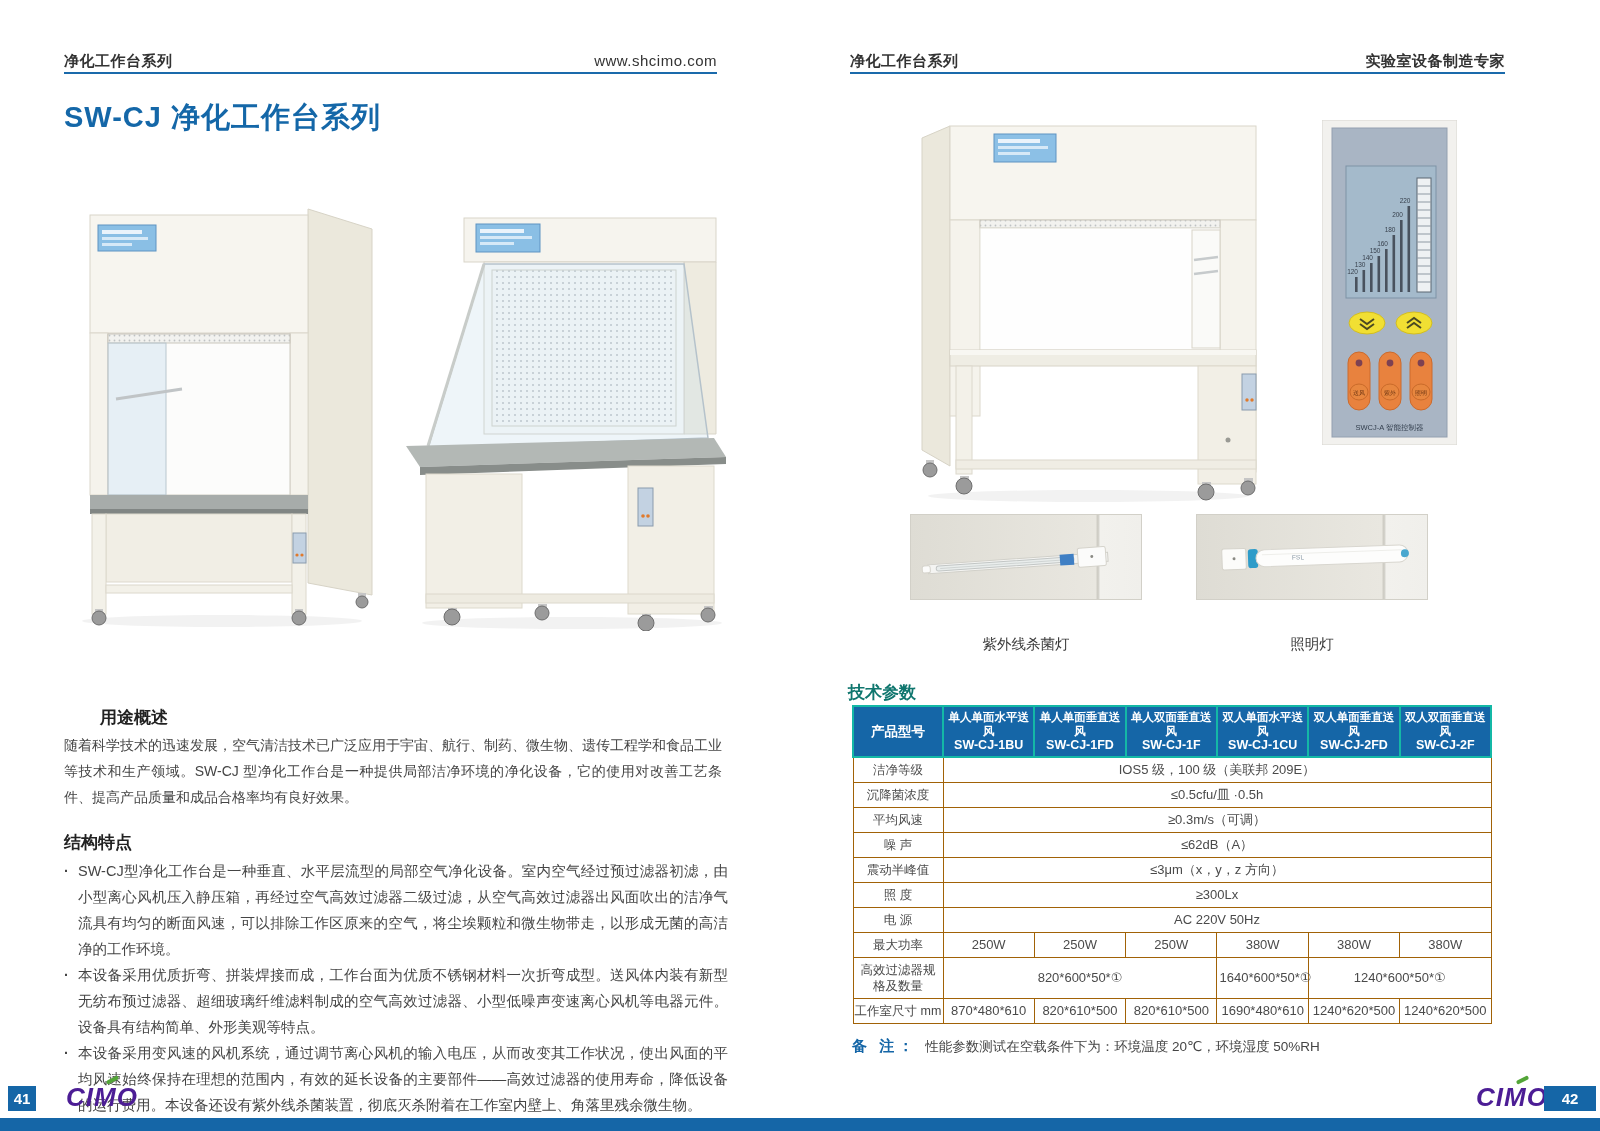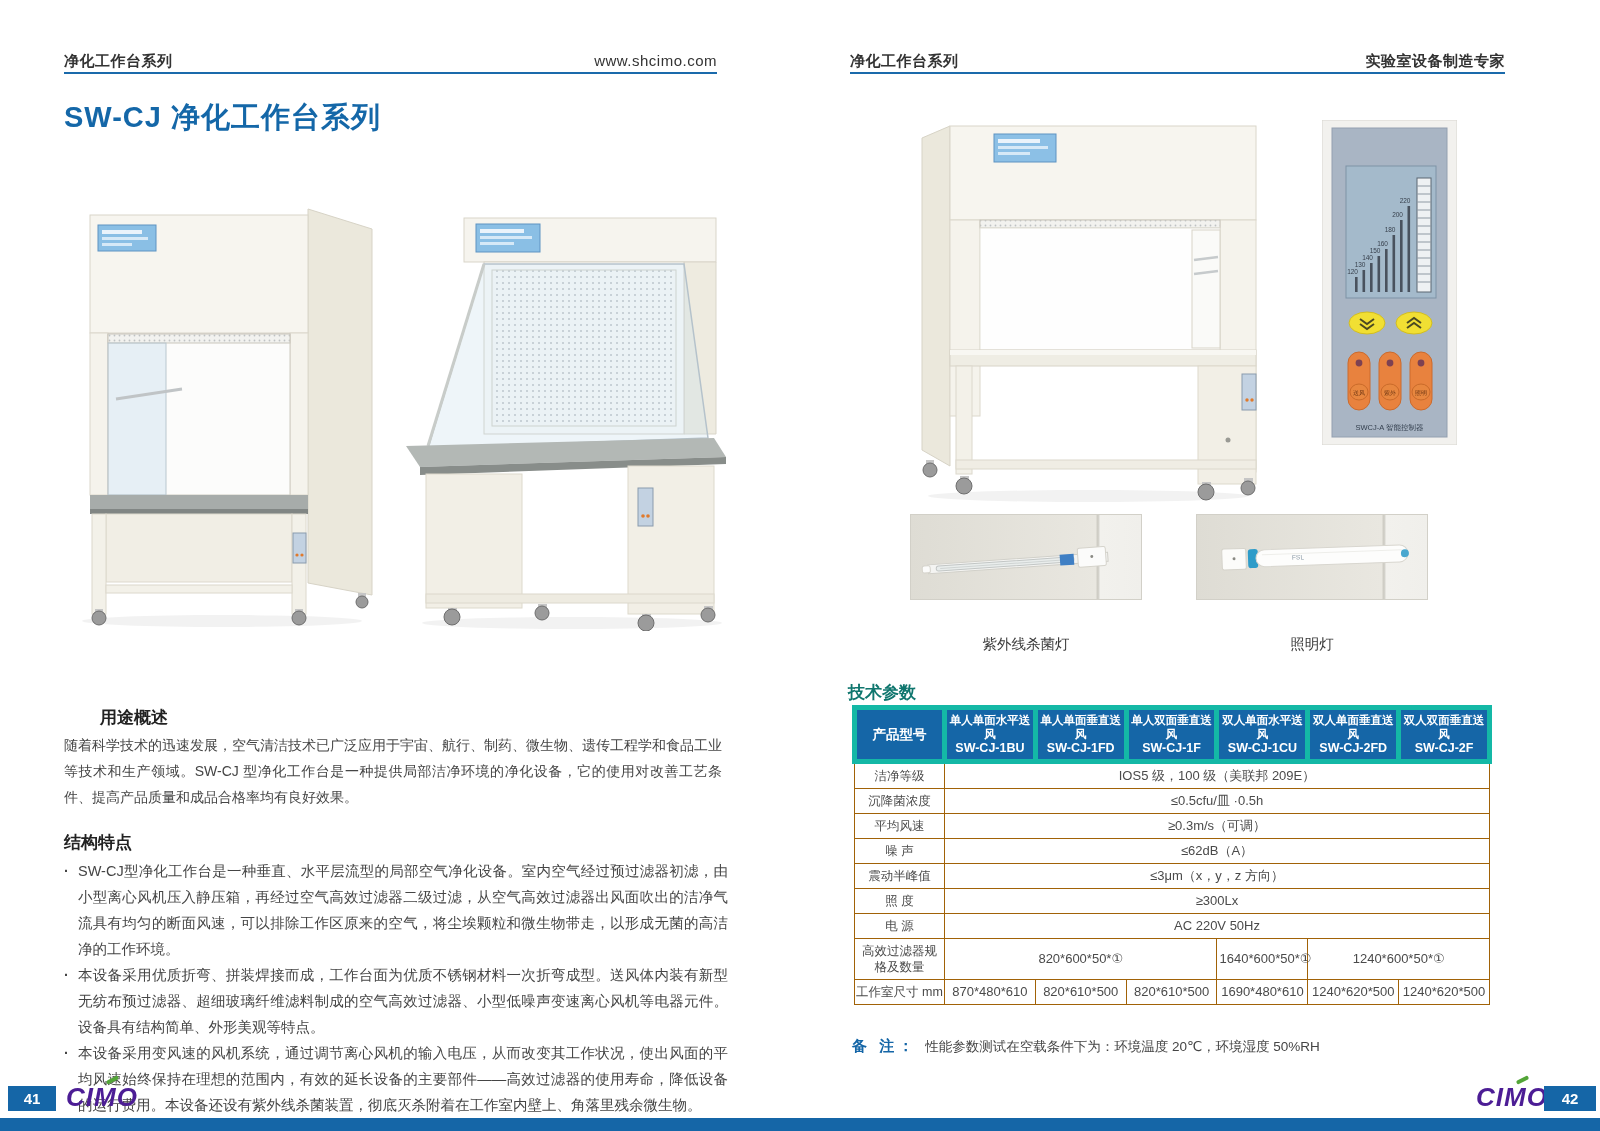--- a/index.html
+++ b/index.html
@@ -40,35 +40,35 @@
     background:linear-gradient(90deg,#dedcd4 0%,#e9e7e0 80%,#c9c7bf 81%,#f2f1ed 82%,#f0efeb 100%);
     box-shadow:inset 0 0 0 1px #d2d0c8; }
   .lamp-cap { position:absolute; width:232px; text-align:center; font-size:14.5px; color:#3a3a3a;margin-top:31px; }
 
   
   .specs-h { position:absolute; left:48px; top:681px; font-size:17px; font-weight:800; color:#0f766e; }
   .spec-wrap { position:absolute; left:52px; top:705px; width:640px; }
   table.specs { width:640px; border-collapse:collapse; table-layout:fixed;
     font-family:"Liberation Sans","DejaVu Sans",sans-serif; }
   table.specs th { background:#1566a7; color:#fff; font-weight:700; padding:3px 1px;
-    border:5px solid #14b8a6; vertical-align:middle; }
+    border:2px solid #14b8a6; vertical-align:middle; }
   table.specs th .htype { display:block; font-size:11.5px; line-height:14px; }
   table.specs th .hmodel { display:block; font-size:12.5px; line-height:15px; font-weight:700; }
   table.specs th.corner { font-size:13.5px; }
   table.specs td { border:1px solid #a16207; text-align:center; color:#4a4a4a;
     font-size:13px; padding:4px 2px; line-height:16px; background:#fff; }
   table.specs td.lbl { font-size:12.5px; padding:4px 1px; }
   table.specs { border:1px solid #8f969c; }
   .note-line { position:absolute; left:52px; top:1037px; font-size:13.5px; color:#454545; }
   .note-line .nlabel { color:#1566a7; font-weight:800; font-size:15px; margin-right:8px; letter-spacing:4px; }
 
   
   .pagenum { position:absolute; top:1086px; height:25px; background:#1566a7; color:#fff;
     font-size:15px; font-weight:700; text-align:center; line-height:25px; }
-  .page-left .pagenum { left:8px; width:48px; }
+  .page-left .pagenum { left:8px; width:28px; }
   .page-right .pagenum { left:744px; width:52px; }
   .cimo { position:absolute; top:1082px; font-size:26px; font-weight:800; font-style:italic;
     color:#4c1d95; letter-spacing:1px; }
   .page-left .cimo { left:66px; }
   .page-right .cimo { left:676px; }
   .cimo .leaf { position:absolute; top:-4px; left:56%; width:13px; height:4px; background:#53a538;
     border-radius:3px; transform:rotate(-27deg); }
   .bottom-strip { position:absolute; left:0; bottom:0; width:1600px; height:13px; background:#1566a7; }
 
   svg text { font-family:"Liberation Sans","DejaVu Sans",sans-serif; }
@@ -393,20 +393,29 @@
             </tr>
           <tr>
               <td class="lbl">照 度</td>
               <td colspan="6">≥300Lx</td>
             </tr>
           <tr>
               <td class="lbl">电 源</td>
               <td colspan="6">AC 220V 50Hz</td>
             </tr>
           <tr>
+            <td class="lbl">最大功率</td>
+            <td>250W</td>
+            <td>250W</td>
+            <td>250W</td>
+            <td>380W</td>
+            <td>380W</td>
+            <td>380W</td>
+          </tr>
+          <tr>
             <td class="lbl">高效过滤器规格及数量</td>
             <td colspan="3">820*600*50*①</td>
             <td>1640*600*50*①</td>
             <td colspan="2">1240*600*50*①</td>
           </tr>
           <tr>
             <td class="lbl">工作室尺寸 mm</td>
             <td>870*480*610</td>
             <td>820*610*500</td>
             <td>820*610*500</td>

